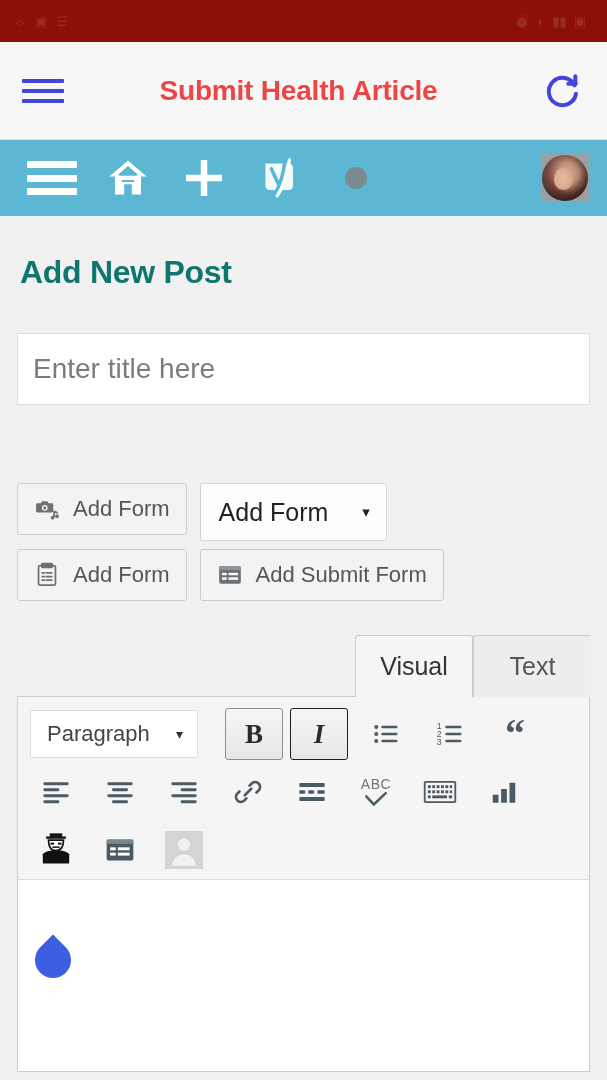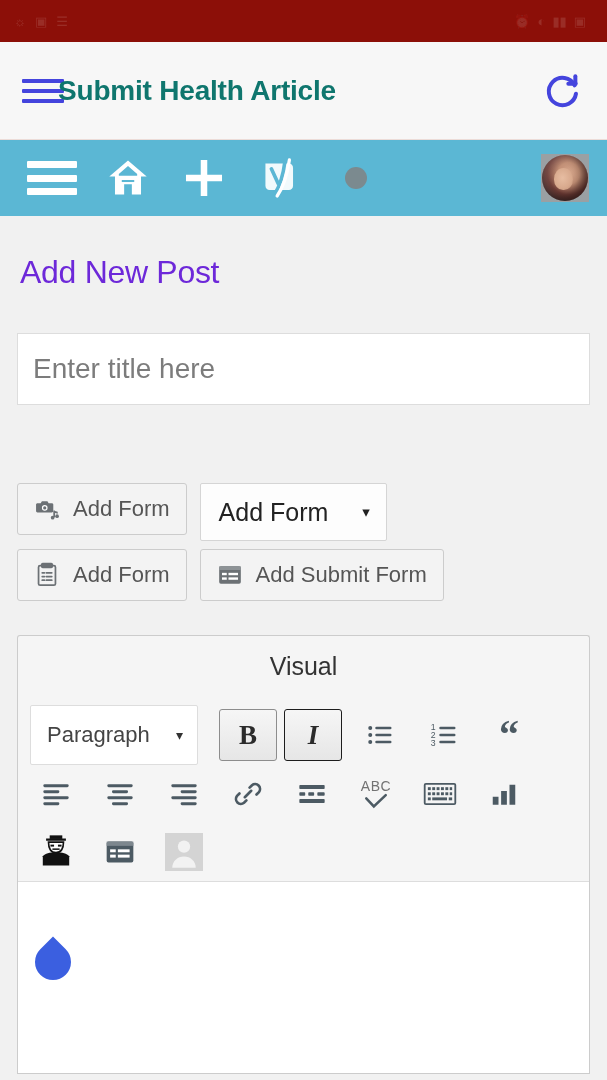--- a/index.html
+++ b/index.html
@@ -32,22 +32,22 @@
     display: flex; align-items: center; padding: 0 22px;
     position: relative;
   }
   .ham {
     width: 42px; height: 30px;
     display: flex; flex-direction: column; justify-content: space-between;
     padding: 3px 0; cursor: pointer;
   }
   .ham span { display:block; height:4px; border-radius:1px; background:#4444dd; }
   .browser-title {
-    flex: 1; 
-    font-size: 28px; font-weight: bold; color: #0f766e;
+    flex: 1; text-align: center;
+    font-size: 28px; font-weight: bold; color: #ef4444;
     letter-spacing: -0.2px;
     margin-left: -6px;
   }
   .reload-btn { width: 46px; height: 46px; display:flex; align-items:center; justify-content:center; }
 
   
   .adminbar {
     height: 76px; background: #5bb7d4;
     display: flex; align-items: center;
     padding: 0 14px; gap: 0;
@@ -74,21 +74,21 @@
   }
   .ab-avatar .ring:after {
     content:""; position:absolute; left:12px; top:13px; width:19px; height:22px;
     border-radius: 50% 50% 48% 48%;
     background: radial-gradient(ellipse at 45% 45%, #e7bda2 0%, #d8a98d 60%, #b98b72 100%);
   }
 
   
   .wrap { padding: 0 17px; background: #f1f1f1; }
   .page-title {
-    font-size: 32px; color: #6d28d9; font-weight: normal;
+    font-size: 32px; color: #0f766e; font-weight: bold;
     padding: 38px 3px 0 3px; letter-spacing: -0.3px;
   }
   .title-field {
     margin-top: 42px;
     height: 72px; background: #fff;
     border: 1px solid #ddd;
     display: flex; align-items: center;
     padding: 0 15px;
     font-size: 28px; color: #7c7c7c;
   }
@@ -112,21 +112,21 @@
   .gap { width: 13px; }
   .caret { font-size: 15px; color: #222; }
 
   
   .ico { display:inline-block; flex: none; }
   .ico svg { display: block; }
 
   
   .editor-tabs {
     display: flex; justify-content: flex-end;
-    margin-top: 34px; padding-right: 0; position: relative; z-index: 3; flex-direction: column;
+    margin-top: 34px; padding-right: 0; position: relative; z-index: 3;
   }
   .etab {
     height: 62px; min-width: 118px;
     display: flex; align-items: center; justify-content: center;
     font-size: 25px; color: #555;
     border: 1px solid #ccc; border-bottom: none;
     background: #ededed;
     border-radius: 3px 3px 0 0;
     margin-bottom: -1px;
   }
@@ -141,25 +141,25 @@
     display: flex; align-items: center;
     padding: 0 6px; min-height: 58px; gap: 0;
   }
   .tbrow.r1 { padding-top: 8px; min-height: 66px; }
   .tool {
     width: 64px; height: 52px;
     display: flex; align-items: center; justify-content: center;
     color: #4c5a63;
   }
   .para-select {
-    height: 60px; min-width: 168px;
+    height: 48px; min-width: 168px;
     background: #fff; border: 1px solid #ddd; border-radius: 2px;
     display: flex; align-items: center; justify-content: space-between;
     padding: 0 14px 0 16px; font-size: 22px; color: #444;
-    margin-right: 21px; margin-left: 6px;
+    margin-right: 27px; margin-left: 6px;
   }
   .para-select .caret { font-size: 14px; color: #333; margin-left: 18px; }
   .btn-tool {
     width: 58px; height: 52px; margin-right: 7px;
     border: 1px solid #8d8d8d; border-radius: 3px;
     background: linear-gradient(#f6f6f6, #e6e6e6);
     display: flex; align-items: center; justify-content: center;
     font-size: 27px; color: #2b2b2b;
   }
   .btn-tool.italic { border-color: #1d1d1d; font-family: "Liberation Serif", serif; font-style: italic; font-weight: bold; }
@@ -304,20 +304,23 @@
             </svg>
           </span>
           <span>Add Submit Form</span>
         </div>
       </div>
     </div>
 
     <div class="editor-tabs">
       <div class="etab active">
         <span>Visual</span>
+      </div>
+      <div class="etab text">
+        <span>Text</span>
       </div>
     </div>
 
     <div class="editor-box">
 
       <div class="tbrow r1">
         <div class="para-select">
           <span>Paragraph</span>
           <span class="caret">▾</span>
         </div>

